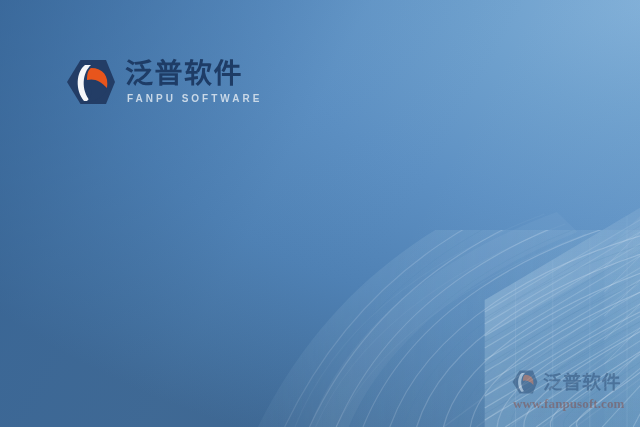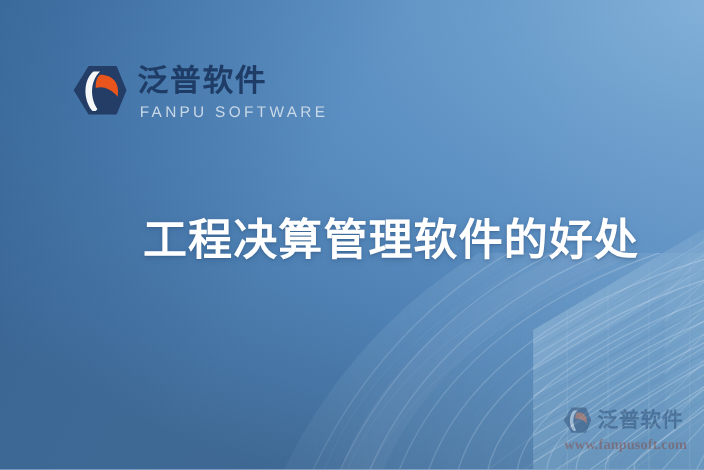--- a/index.html
+++ b/index.html
@@ -72,22 +72,22 @@
     font-weight: 700;
     letter-spacing: 1.5px;
     line-height: 1;
     color: #1e3c66;
     white-space: nowrap;
   }
   .logo-en {
     display: block;
     margin-top: 6px;
     margin-left: 2px;
-    font-size: 14px;
-    font-weight: 400;
+    font-size: 10px;
+    font-weight: 700;
     letter-spacing: 3.0px;
     line-height: 1;
     color: #c9d8e7;
     white-space: nowrap;
   }
 
   
   .headline {
     position: absolute;
     left: 130px;
@@ -293,21 +293,20 @@
 
         <path d="M20,22 C28,20 35,24 41,31 C36,39 29,43 21,42 C27,37 27,29 20,22 Z" fill="#233d66"></path>
       </svg>
     </span>
     <span class="logo-words">
       <span class="logo-cn">泛普软件</span>
       <span class="logo-en">FANPU SOFTWARE</span>
     </span>
   </div>
 
-  <h1 class="headline">工程决算管理软件的好处</h1>
 
   <div class="watermark">
     <div class="wm-row">
       <span class="wm-mark">
         <svg viewBox="0 0 50 46" aria-hidden="true">
           <path d="M14.5,1 L40,1 L49,23 L40,45 L14.5,45 L1,23 Z" fill="#1c3a63"></path>
           <path d="M19,6 C10,13 9,31 18,42 L24,42 C15,31 16,14 25,6 Z" fill="#ffffff" opacity="0.9"></path>
           <path d="M25,9 C37,9 43,17 41,29 C35,22 28,19 21,21 C21,15 22,11 25,9 Z" fill="#d8541f"></path>
           <path d="M20,22 C28,20 35,24 41,31 C36,39 29,43 21,42 C27,37 27,29 20,22 Z" fill="#1c3a63"></path>
         </svg>

